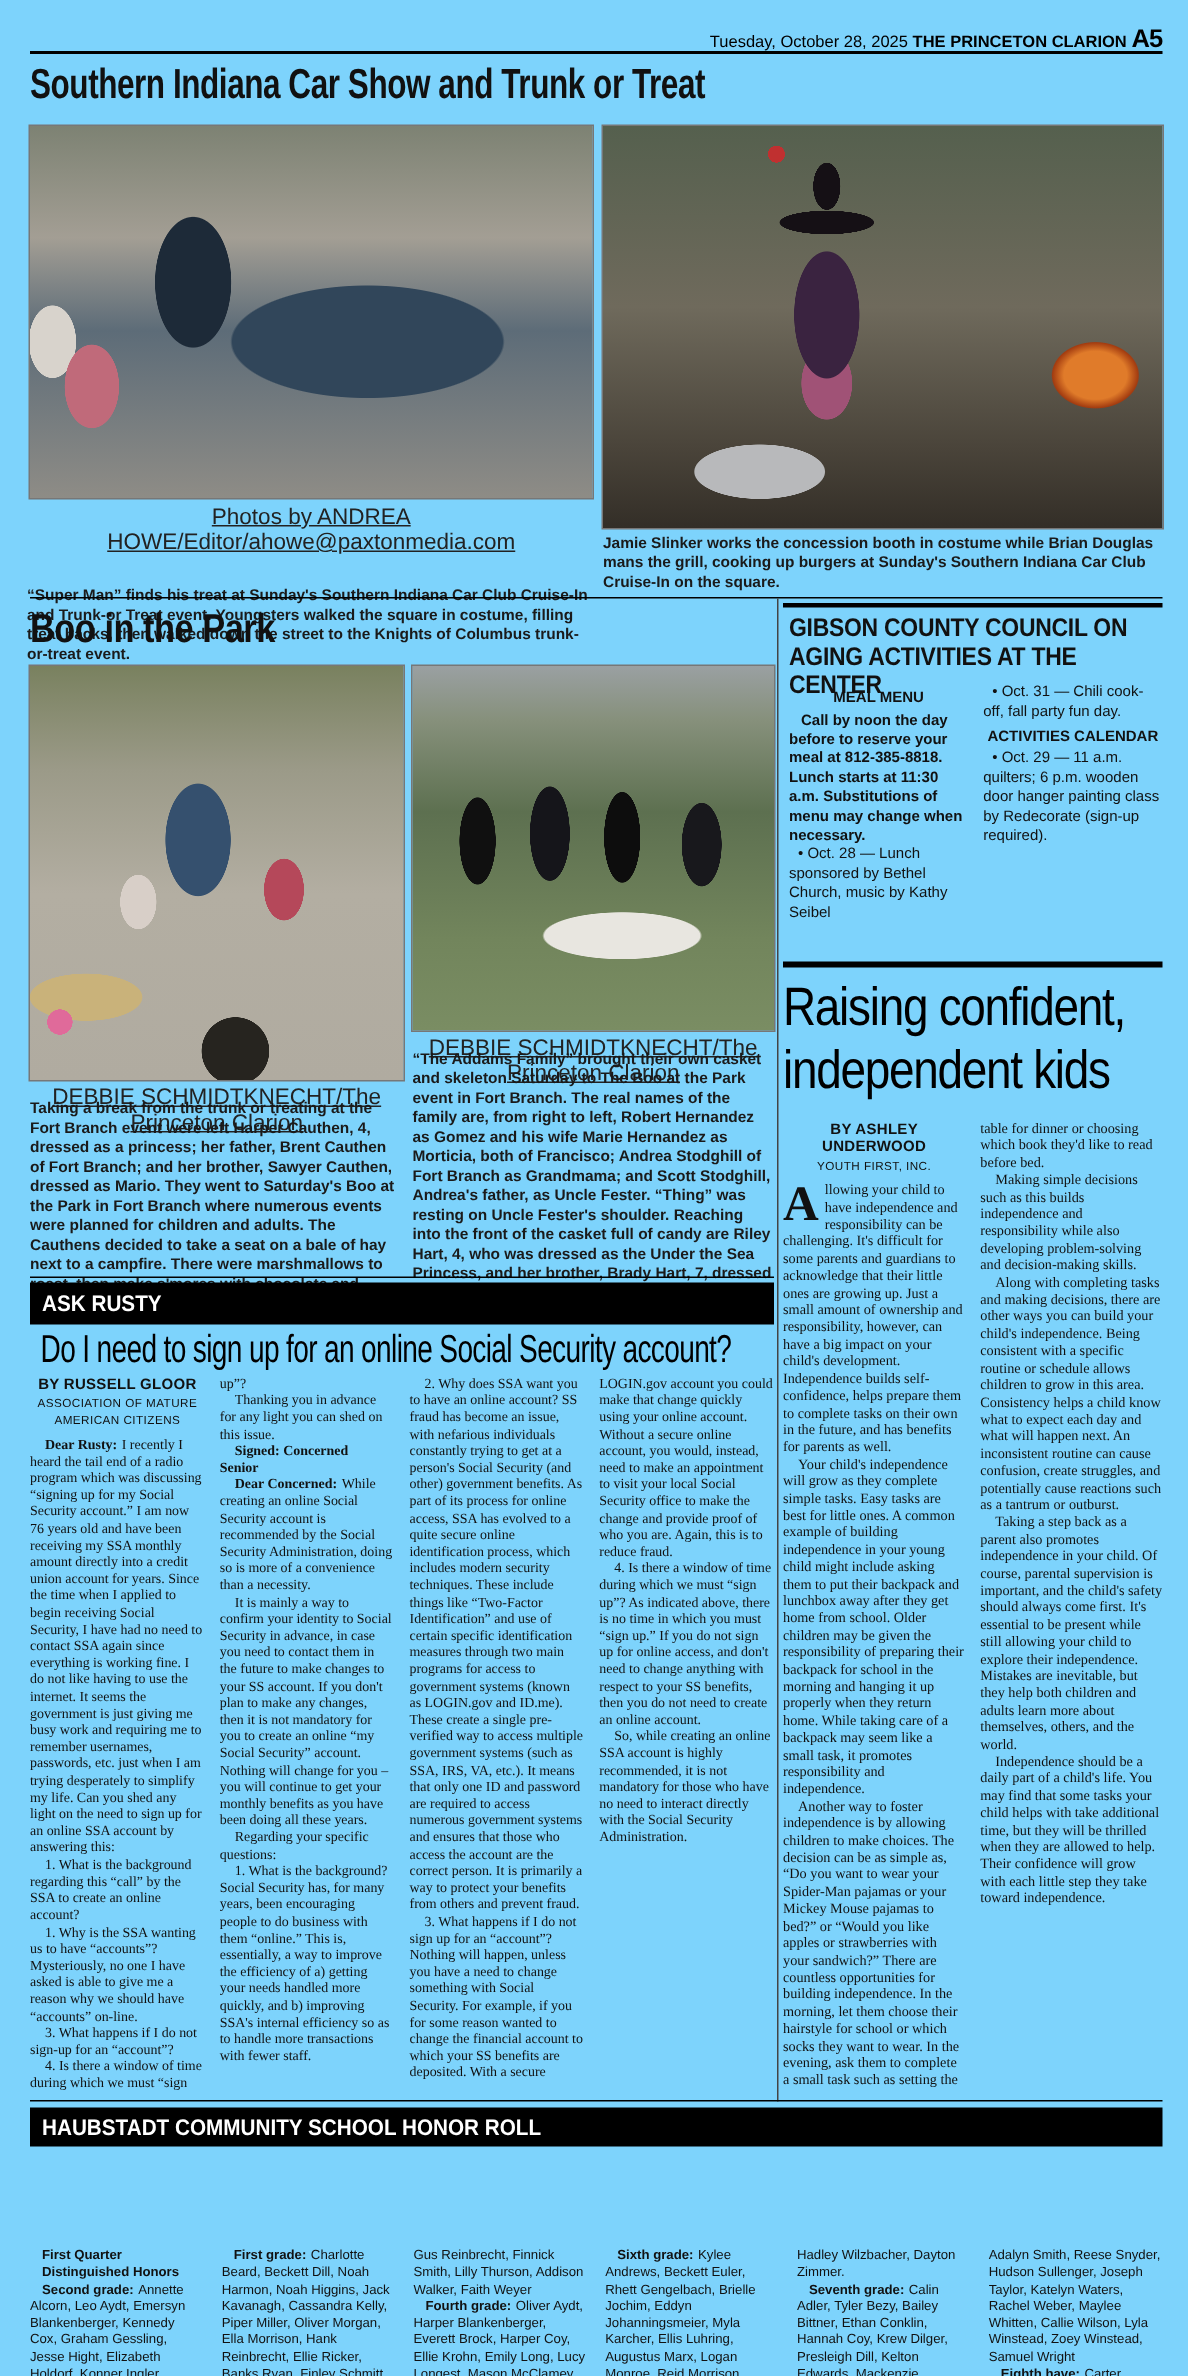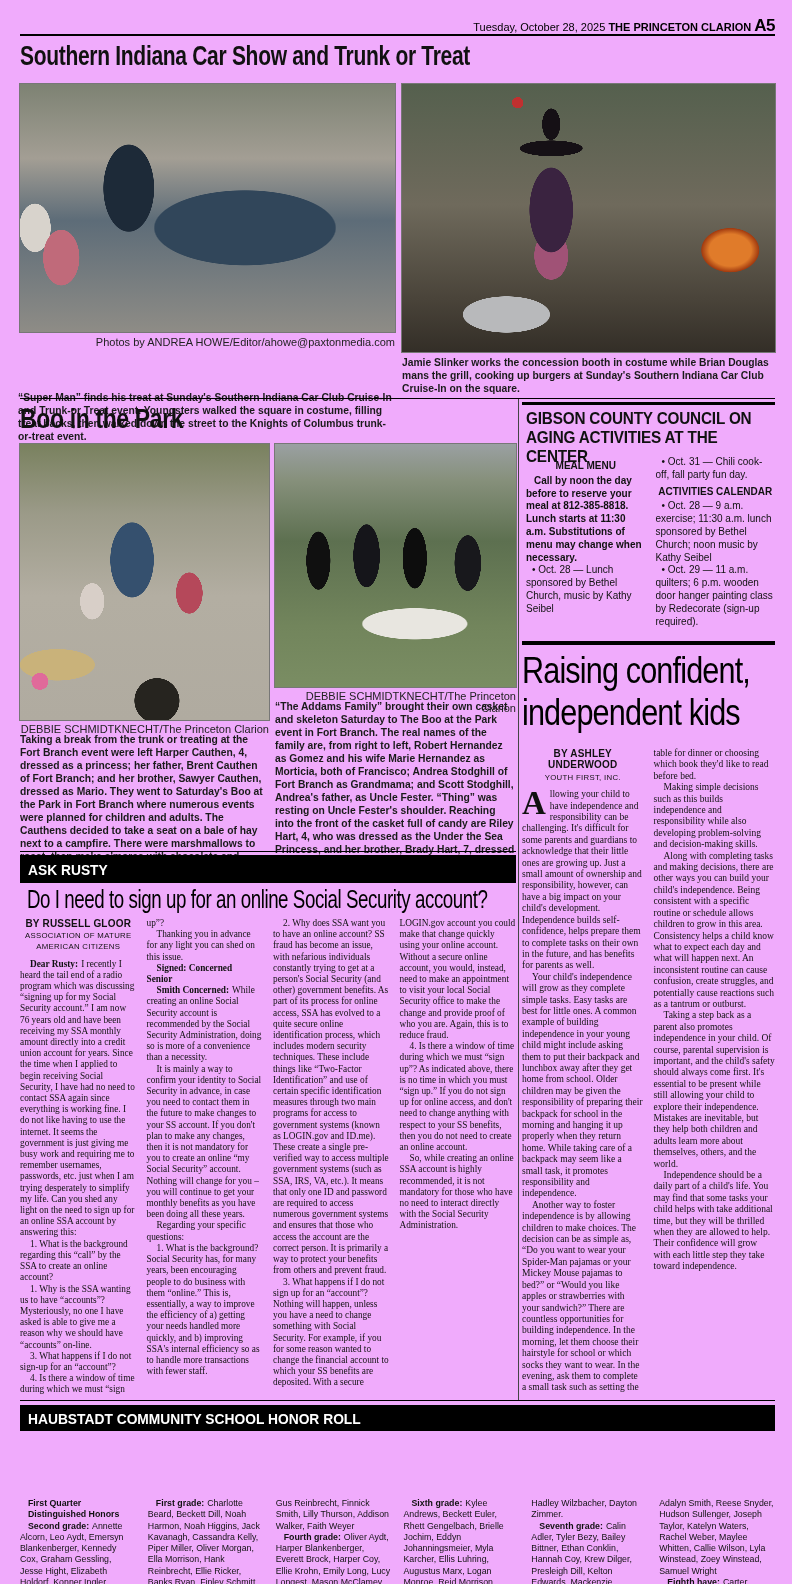--- a/index.html
+++ b/index.html
@@ -1,16 +1,16 @@
 <!DOCTYPE html>
 <html><head>
 <meta charset="utf-8">
 <style>
   html,body{margin:0;padding:0;background:#e8e8e8;}
-  .page{position:relative;width:792px;height:1584px;background:#f0abfc;margin:0 auto;
+  .page{position:relative;width:792px;height:1584px;background:#7dd3fc;margin:0 auto;
         font-family:"Liberation Sans",sans-serif;color:#111;overflow:hidden;}
   .abs{position:absolute;}
   .serif{font-family:"Liberation Serif",serif;}
   .rule{background:#000;}
   
   .masthead{top:16px;right:17px;font-size:11px;color:#000;text-align:right;}
   .mh-paper{font-weight:bold;}
   .mh-page{font-weight:bold;font-size:17px;letter-spacing:-0.5px;}
   
   .cond{transform-origin:0 0;white-space:pre-line;}
@@ -45,21 +45,21 @@
     radial-gradient(circle 32px at 55% 93%, #26241f 70%, rgba(0,0,0,0) 71%),
     linear-gradient(180deg,#79815f 0%,#9b9a88 25%,#b3aea2 55%,#b0aba0 100%);}
   .photo-addams{background:
     radial-gradient(ellipse 74px 22px at 58% 74%, #e8e6e0 70%, rgba(0,0,0,0) 72%),
     radial-gradient(ellipse 20px 48px at 18% 48%, #101010 60%, rgba(0,0,0,0) 61%),
     radial-gradient(ellipse 22px 52px at 38% 46%, #15151a 60%, rgba(0,0,0,0) 61%),
     radial-gradient(ellipse 20px 50px at 58% 47%, #0d0d0d 60%, rgba(0,0,0,0) 61%),
     radial-gradient(ellipse 22px 46px at 80% 49%, #18181c 60%, rgba(0,0,0,0) 61%),
     linear-gradient(180deg,#9aa0a2 0%,#86907b 15%,#5d7050 40%,#72855c 75%,#7a8d63 100%);}
   
-  .credit{font-size:11px;color:#222;text-align:right;}
+  .credit{font-size:15px;color:#222;text-align:center;text-decoration:underline;}
   .caption{font-weight:bold;font-size:10.3px;line-height:13px;color:#1a1a1a;text-align:left;}
   
   .bar{background:#000;color:#fff;font-weight:bold;display:flex;align-items:center;padding-left:8px;box-sizing:border-box;}
   .bar .cond{transform:scaleX(.92);}
   
   .gibson-cols{top:456px;left:526px;width:249px;height:184px;column-count:2;column-gap:10px;column-fill:auto;
                font-size:10px;line-height:12.8px;overflow:hidden;}
   
   .flow{column-fill:auto;overflow:hidden;}
   .para{margin:0;text-indent:10px;}
@@ -123,21 +123,20 @@
       <p class="para shead"><span class="ptext">MEAL MENU</span></p>
 
       <p class="para boldp"><span class="ptext">Call by noon the day before to reserve your meal at 812-385-8818. Lunch starts at 11:30 a.m. Substitutions of menu may change when necessary.</span></p>
 
       <p class="para itemp"><span class="ptext">• Oct. 28 — Lunch sponsored by Bethel Church, music by Kathy Seibel</span></p>
 
       <p class="para itemp"><span class="ptext">• Oct. 31 — Chili cook-off, fall party fun day.</span></p>
 
       <p class="para shead"><span class="ptext">ACTIVITIES CALENDAR</span></p>
 
-      <p class="para itemp"><span class="ptext">• Oct. 28 — 9 a.m. exercise; 11:30 a.m. lunch sponsored by Bethel Church; noon music by Kathy Seibel</span></p>
 
       <p class="para itemp"><span class="ptext">• Oct. 29 — 11 a.m. quilters; 6 p.m. wooden door hanger painting class by Redecorate (sign-up required).</span></p>
 
     </div>
 
   <div class="abs rule" style="left:522px;right:17px;top:641px;height:4px;"></div>
   <div class="abs cond h-raising">Raising confident,
 independent kids</div>
   <div class="abs serif raising-flow flow">
     <div class="byline-block">
@@ -177,21 +176,21 @@
       <p class="para"><span class="ptext">1. Why is the SSA wanting us to have “accounts”? Mysteriously, no one I have asked is able to give me a reason why we should have “accounts” on-line.</span></p>
 
       <p class="para"><span class="ptext">3. What happens if I do not sign-up for an “account”?</span></p>
 
       <p class="para"><span class="ptext">4. Is there a window of time during which we must “sign up”?</span></p>
 
       <p class="para"><span class="ptext">Thanking you in advance for any light you can shed on this issue.</span></p>
 
       <p class="para"><span class="lead">Signed: Concerned Senior</span><span class="ptext"></span></p>
 
-      <p class="para"><span class="lead">Smith Concerned:</span><span class="ptext">While creating an online Social Security account is recommended by the Social Security Administration, doing so is more of a convenience than a necessity.</span></p>
+      <p class="para"><span class="lead">Dear Concerned:</span><span class="ptext">While creating an online Social Security account is recommended by the Social Security Administration, doing so is more of a convenience than a necessity.</span></p>
 
       <p class="para"><span class="ptext">It is mainly a way to confirm your identity to Social Security in advance, in case you need to contact them in the future to make changes to your SS account. If you don't plan to make any changes, then it is not mandatory for you to create an online “my Social Security” account. Nothing will change for you – you will continue to get your monthly benefits as you have been doing all these years.</span></p>
 
       <p class="para"><span class="ptext">Regarding your specific questions:</span></p>
 
       <p class="para"><span class="ptext">1. What is the background? Social Security has, for many years, been encouraging people to do business with them “online.” This is, essentially, a way to improve the efficiency of a) getting your needs handled more quickly, and b) improving SSA's internal efficiency so as to handle more transactions with fewer staff.</span></p>
 
       <p class="para"><span class="ptext">2. Why does SSA want you to have an online account? SS fraud has become an issue, with nefarious individuals constantly trying to get at a person's Social Security (and other) government benefits. As part of its process for online access, SSA has evolved to a quite secure online identification process, which includes modern security techniques. These include things like “Two-Factor Identification” and use of certain specific identification measures through two main programs for access to government systems (known as LOGIN.gov and ID.me). These create a single pre-verified way to access multiple government systems (such as SSA, IRS, VA, etc.). It means that only one ID and password are required to access numerous government systems and ensures that those who access the account are the correct person. It is primarily a way to protect your benefits from others and prevent fraud.</span></p>
 
       <p class="para"><span class="ptext">3. What happens if I do not sign up for an “account”? Nothing will happen, unless you have a need to change something with Social Security. For example, if you for some reason wanted to change the financial account to which your SS benefits are deposited. With a secure LOGIN.gov account you could make that change quickly using your online account. Without a secure online account, you would, instead, need to make an appointment to visit your local Social Security office to make the change and provide proof of who you are. Again, this is to reduce fraud.</span></p>

